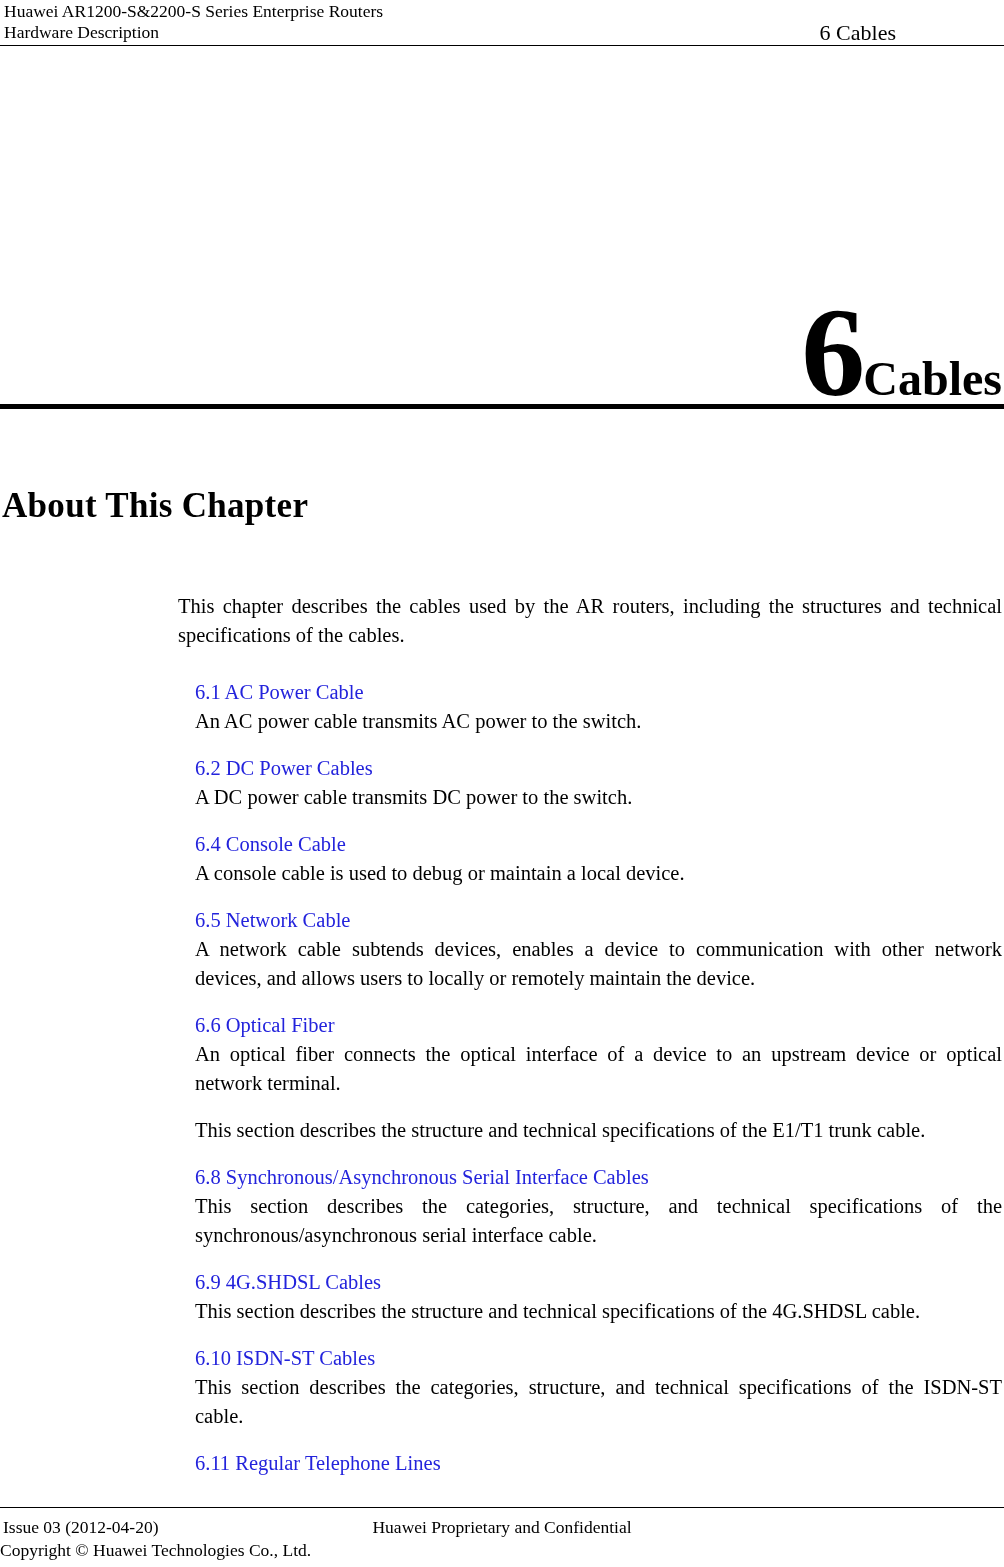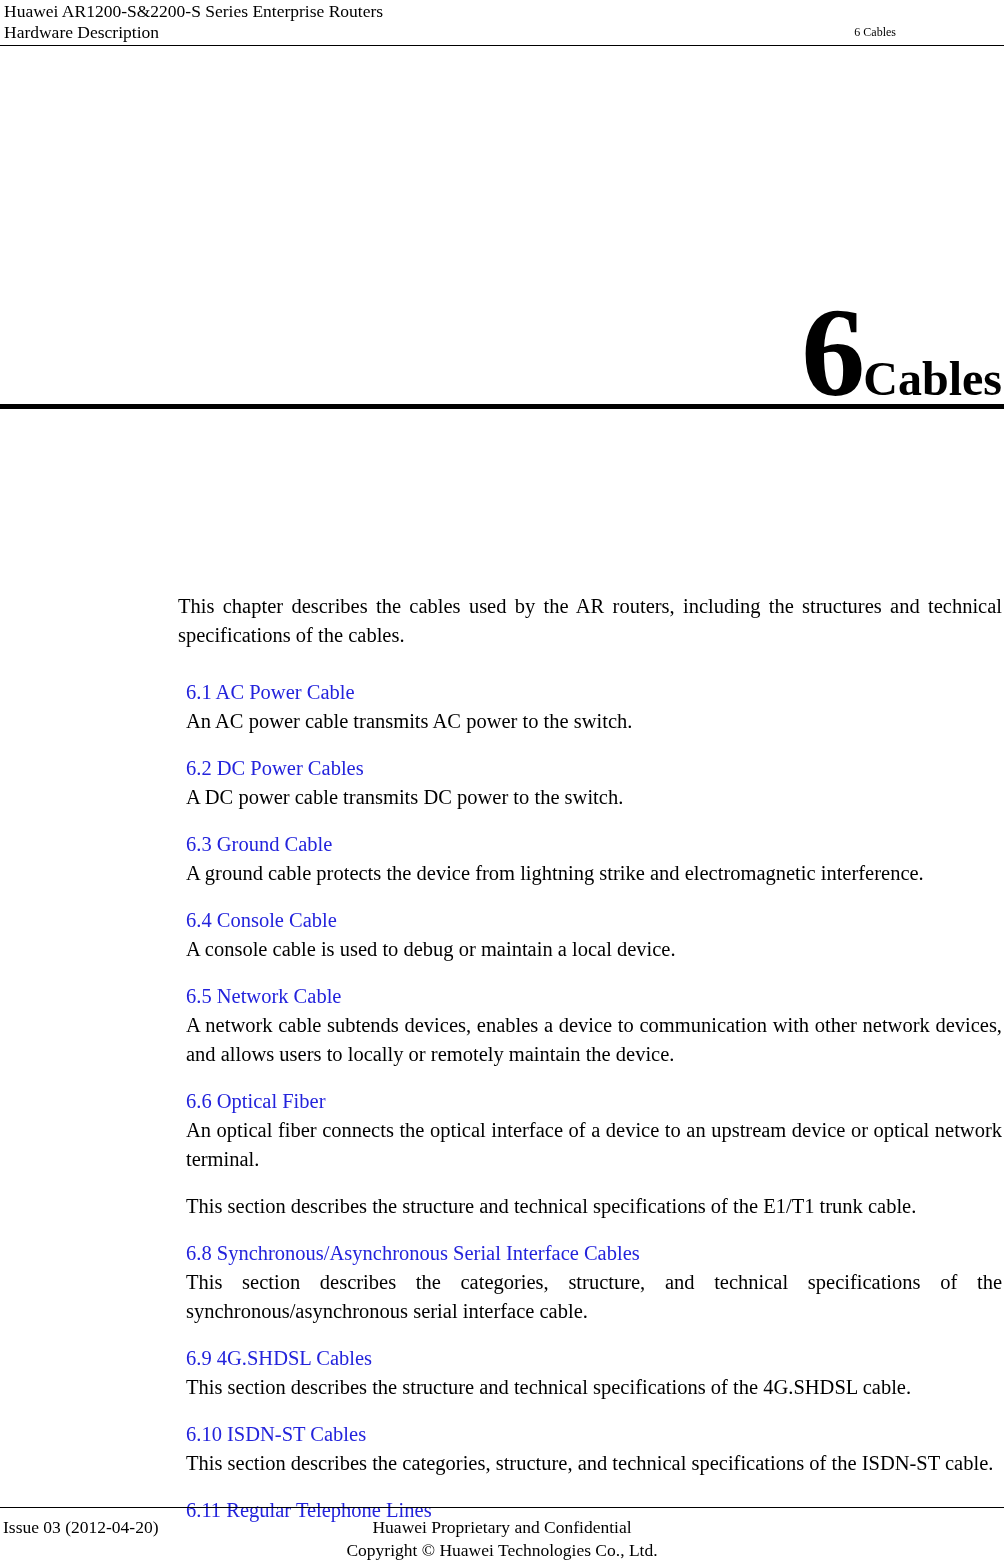--- a/index.html
+++ b/index.html
@@ -44,21 +44,21 @@
     left: 4px;
     top: 22px;
     font-size: 17.5px;
     line-height: 21px;
     white-space: nowrap;
   }
   .page-header .hdr-line2-right {
     position: absolute;
     right: 4px;
     top: 22px;
-    font-size: 12px;
+    font-size: 22px;
     line-height: 21px;
     white-space: nowrap;
   }
   .header-rule {
     position: absolute;
     left: 0;
     top: 45px;
     width: 1004px;
     height: 1px;
     background: #000000;
@@ -120,21 +120,21 @@
     width: 824px;
   }
   .intro-para {
     font-size: 20.5px;
     line-height: 29px;
     text-align: justify;
     margin: 0 0 28px 0;
   }
 
   .toc-entry {
-    margin: 0 0 18px 8px;
+    margin: 0 0 18px 17px;
   }
   .toc-link {
     display: block;
     color: #2323dc;
     font-size: 20.5px;
     line-height: 29px;
     text-decoration: none;
     cursor: pointer;
   }
   .toc-desc {
@@ -181,21 +181,21 @@
     width: 1004px;
     text-align: center;
     font-size: 17.5px;
     line-height: 23px;
   }
   .footer-center-2 {
     position: absolute;
     left: 0;
     top: 27px;
     width: 1004px;
-    text-align: center;
+    text-align: left;
     font-size: 17.5px;
     line-height: 23px;
   }
   .footer-right {
     position: absolute;
     right: 2px;
     top: 4px;
     font-size: 18px;
     line-height: 23px;
     white-space: nowrap;
@@ -214,38 +214,35 @@
   <div class="header-rule"></div>
 
   <div class="chapter-banner">
     <div class="chapter-title-row">
       <span class="chapter-number">6</span>
       <span class="chapter-name">Cables</span>
     </div>
   </div>
   <div class="chapter-rule"></div>
 
+  <div class="about-heading">About This Chapter</div>
 
   <div class="content">
     <p class="intro-para">This chapter describes the cables used by the AR routers, including the structures and technical specifications of the cables.</p>
 
     <div class="toc-entry">
       <a class="toc-link" href="#">6.1 AC Power Cable</a>
       <span class="toc-desc">An AC power cable transmits AC power to the switch.</span>
     </div>
 
     <div class="toc-entry">
       <a class="toc-link" href="#">6.2 DC Power Cables</a>
       <span class="toc-desc">A DC power cable transmits DC power to the switch.</span>
     </div>
 
-    <div class="toc-entry">
-      <a class="toc-link" href="#">6.3 Ground Cable</a>
-      <span class="toc-desc">A ground cable protects the device from lightning strike and electromagnetic interference.</span>
-    </div>
 
     <div class="toc-entry">
       <a class="toc-link" href="#">6.4 Console Cable</a>
       <span class="toc-desc">A console cable is used to debug or maintain a local device.</span>
     </div>
 
     <div class="toc-entry">
       <a class="toc-link" href="#">6.5 Network Cable</a>
       <span class="toc-desc">A network cable subtends devices, enables a device to communication with other network devices, and allows users to locally or remotely maintain the device.</span>
     </div>

